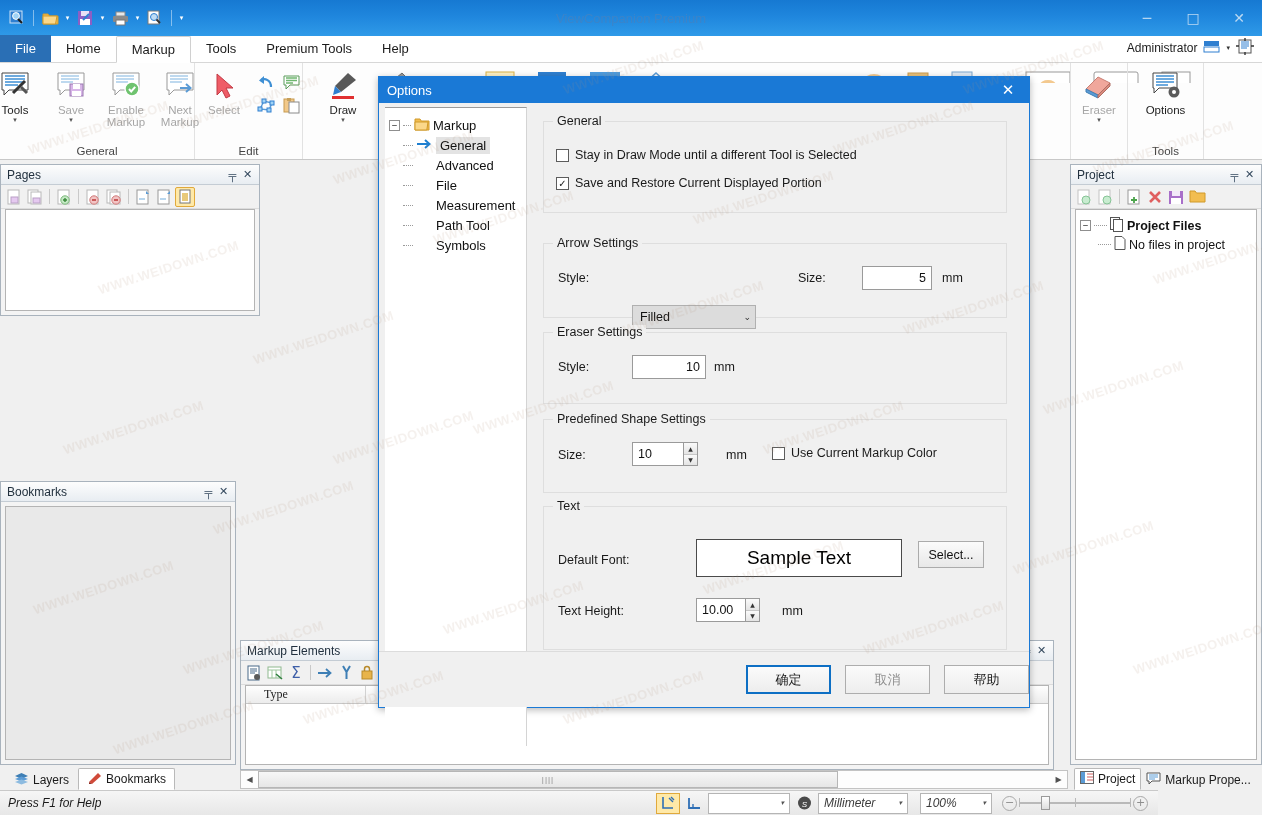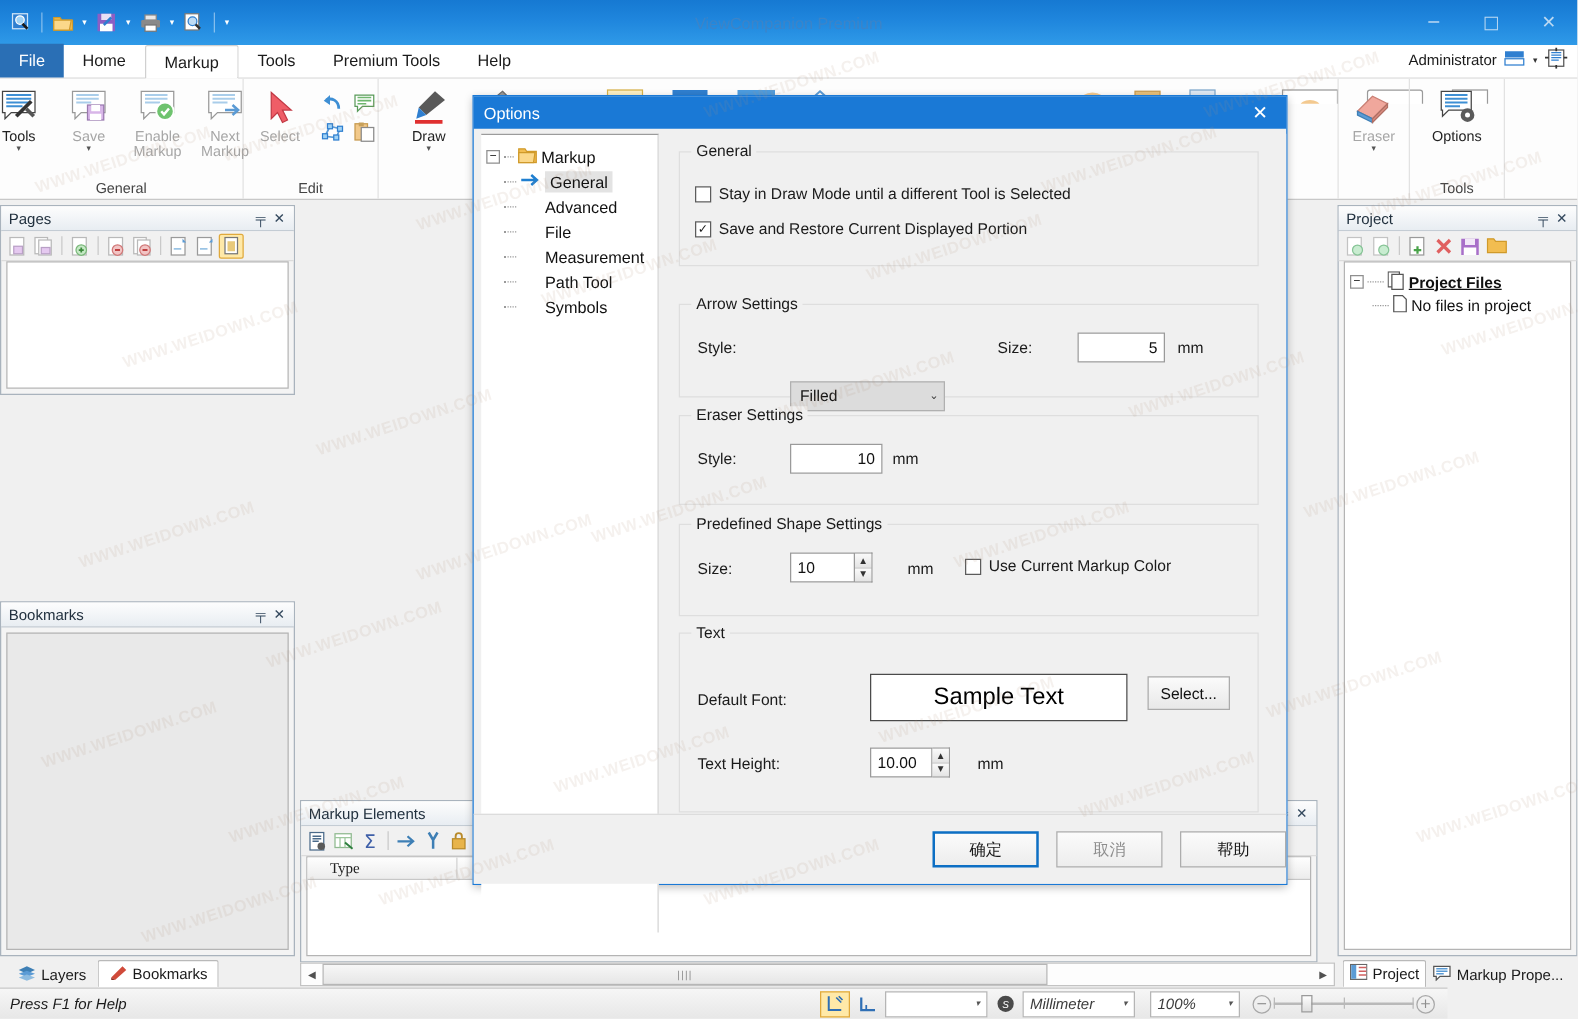--- a/index.html
+++ b/index.html
@@ -75,21 +75,21 @@
      background:#fff; border:1px solid #b4b4b4; }
   .pbody.grey { background:#e9e9e9; }
 
   
   .tree { padding:6px 4px; font-size:12.5px; }
   .trow { display:flex; align-items:center; height:19px; gap:3px; }
   .texp { width:11px; height:11px; border:1px solid #8f8f8f; background:#fff;
      font-size:9px; line-height:9px; text-align:center; color:#333; font-family:"DejaVu Sans Mono",monospace; }
   .dots { width:13px; border-top:1px dotted #9a9a9a; height:1px; }
   .tlabel { font-size:12.5px; color:#111; }
-  .tlabel.bold { font-weight:bold;text-decoration:underline; }
+  .tlabel.bold { font-weight:bold; }
 
   
   #canvas { position:absolute; left:240px; top:161px; width:828px; height:608px;
      background:#f0f0f0; }
   
   #markupel { position:absolute; left:240px; top:640px; width:814px; height:130px;
      background:#f4f4f4; border:1px solid #a9b3bd; }
   .colhdr { height:18px; background:linear-gradient(180deg,#fefefe,#ececec);
      border-bottom:1px solid #c7c7c7; display:flex; font-family:"Liberation Serif",serif; }
   .colcell { padding:1px 0 0 18px; font-size:12px; border-right:1px solid #d2d2d2;
@@ -459,21 +459,21 @@
         </div>
         <div class="lbl">Options</div>
       </div>
     </div>
     <div class="rglabel">Tools</div>
   </div>
 </div>
 
 <div id="canvas"></div>
 
-<div class="panel" style="left:0;top:164px;width:236px;height:152px">
+<div class="panel" style="left:0;top:164px;width:260px;height:152px">
   <div class="ptitle">
     <span>Pages</span>
     <span class="sp"></span>
     <span class="pinbtn">╤</span>
     <span class="clsbtn">✕</span>
   </div>
   <div class="ptoolbar">
     <div class="tbico">
         <svg width="16" height="16">
           <rect x="2" y="1" width="11" height="14" fill="#fff" stroke="#b9b9b9"></rect>

